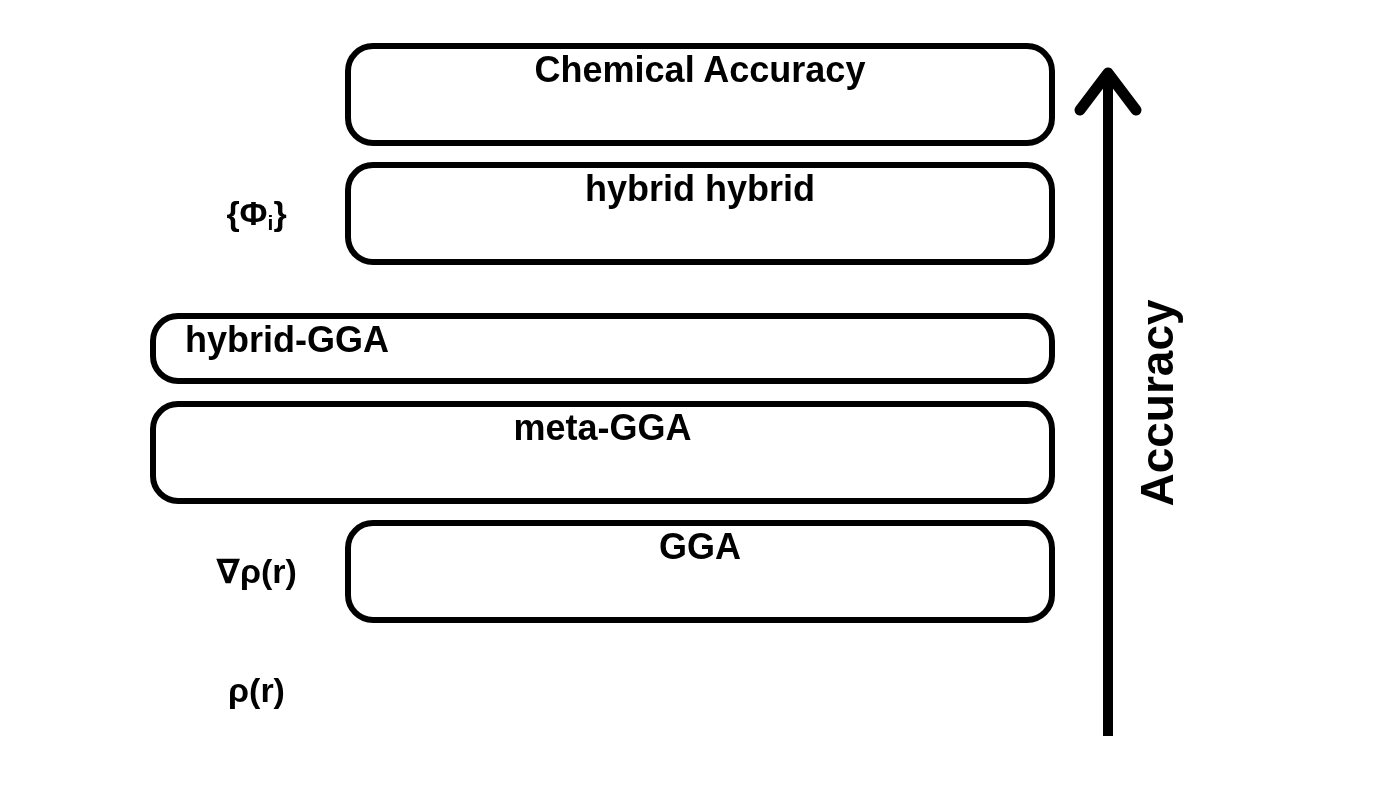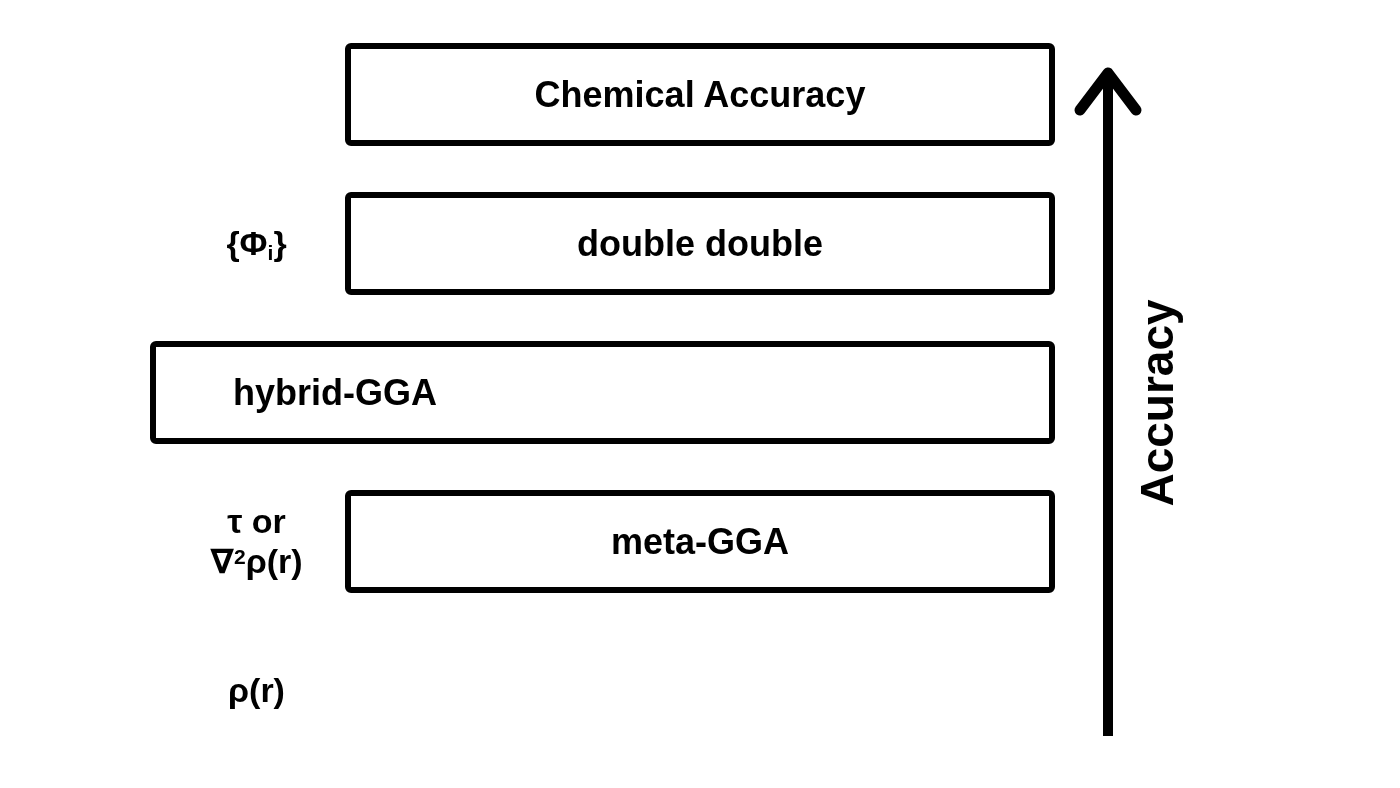--- a/index.html
+++ b/index.html
@@ -56,29 +56,30 @@
   }
   .ingredient sup{
     font-size:0.62em;
     vertical-align:0.45em;
     line-height:0;
   }
   .rung-box{
     flex:1;
     box-sizing:border-box;
     border:6px solid var(--ink);
-    border-radius:6px;
+    border-radius:28px;
     background:var(--paper);
     display:flex;
-    align-items:center;
+    align-items:flex-start;
     justify-content:center;
   }
   .rung-box.multi{
     justify-content:space-between;
-    padding:0 48px 0 77px;
+    padding:0 48px 0 29px;
+    margin-top:32px;
   }
   .rung-label{
     font-size:36px;
     font-weight:bold;
     color:var(--ink);
     white-space:nowrap;
   }
   
   .accuracy-arrow{
     position:absolute;
@@ -110,40 +111,44 @@
       <div class="rung-box">
           <span class="rung-label">Chemical Accuracy</span>
         </div>
     </div>
 
     <div class="rung">
       <div class="ingredient">
           <div class="ing-line"><span>{Φ</span><sub>i</sub><span>}</span></div>
         </div>
       <div class="rung-box">
-          <span class="rung-label">double double</span>
+          <span class="rung-label">hybrid hybrid</span>
         </div>
     </div>
 
     <div class="rung">
       <div class="rung-box multi">
           <span class="rung-label">hybrid-GGA</span>
         </div>
     </div>
 
     <div class="rung">
-      <div class="ingredient">
-          <div class="ing-line"><span>τ or</span></div>
-          <div class="ing-line"><span>∇</span><sup>2</sup><span>ρ(r)</span></div>
-        </div>
       <div class="rung-box">
           <span class="rung-label">meta-GGA</span>
         </div>
     </div>
 
+    <div class="rung">
+      <div class="ingredient">
+          <div class="ing-line"><span>∇ρ(r)</span></div>
+        </div>
+      <div class="rung-box">
+          <span class="rung-label">GGA</span>
+        </div>
+    </div>
 
     <div class="rung">
       <div class="ingredient">
           <div class="ing-line"><span>ρ(r)</span></div>
         </div>
     </div>
   </div>
 
   <div class="accuracy-arrow">
     <svg viewBox="0 0 100 690" xmlns="http://www.w3.org/2000/svg" aria-hidden="true">

